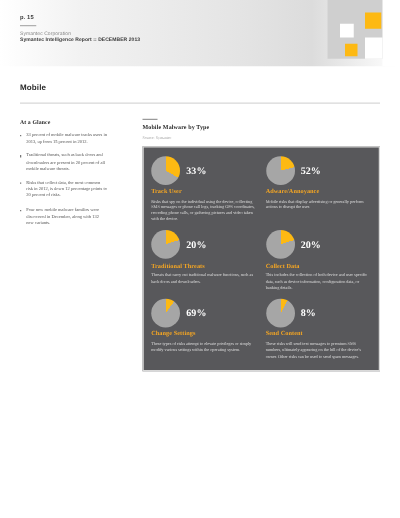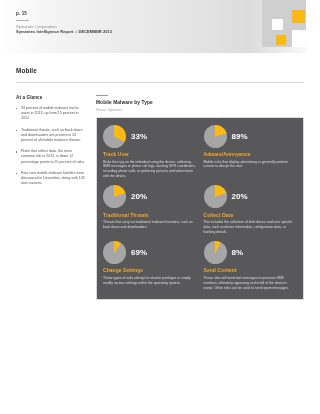--- a/index.html
+++ b/index.html
@@ -77,21 +77,22 @@
     height: 1px;
     background: #d8d8d8;
     margin-top: 8px;
   }
 
   
   .body-grid {
     display: flex;
     padding: 0 16px;
     margin-top: 12px;
-    gap: 10px;
+    gap: 28px;
+    font-family: Liberation Serif, serif;
   }
   .col-left  { width: 70px; flex: 0 0 70px; }
   .col-right { flex: 1 1 auto; min-width: 0; }
 
   .glance-title {
     font-size: 4.6px;
     font-weight: bold;
     color: #2b2b2b;
     margin-bottom: 6px;
     letter-spacing: 0.1px;
@@ -230,21 +231,21 @@
             <div class="pie" style="background: conic-gradient(rgb(253, 185, 19) 0deg, rgb(253, 185, 19) 118.8deg, rgb(166, 166, 166) 118.8deg, rgb(166, 166, 166) 360deg);"></div>
             <div class="pct">33%</div>
           </div>
           <div class="cell-title">Track User</div>
           <div class="cell-desc">Risks that spy on the individual using the device, collecting SMS messages or phone call logs, tracking GPS coordinates, recording phone calls, or gathering pictures and video taken with the device.</div>
         </div>
 
         <div class="cell">
           <div class="cell-head">
             <div class="pie" style="background: conic-gradient(rgb(253, 185, 19) 0deg, rgb(253, 185, 19) 75.6deg, rgb(166, 166, 166) 75.6deg, rgb(166, 166, 166) 360deg);"></div>
-            <div class="pct">89%</div>
+            <div class="pct">52%</div>
           </div>
           <div class="cell-title">Adware/Annoyance</div>
           <div class="cell-desc">Mobile risks that display advertising or generally perform actions to disrupt the user.</div>
         </div>
 
         <div class="cell">
           <div class="cell-head">
             <div class="pie" style="background: conic-gradient(rgb(253, 185, 19) 0deg, rgb(253, 185, 19) 72deg, rgb(166, 166, 166) 72deg, rgb(166, 166, 166) 360deg);"></div>
             <div class="pct">20%</div>
           </div>

